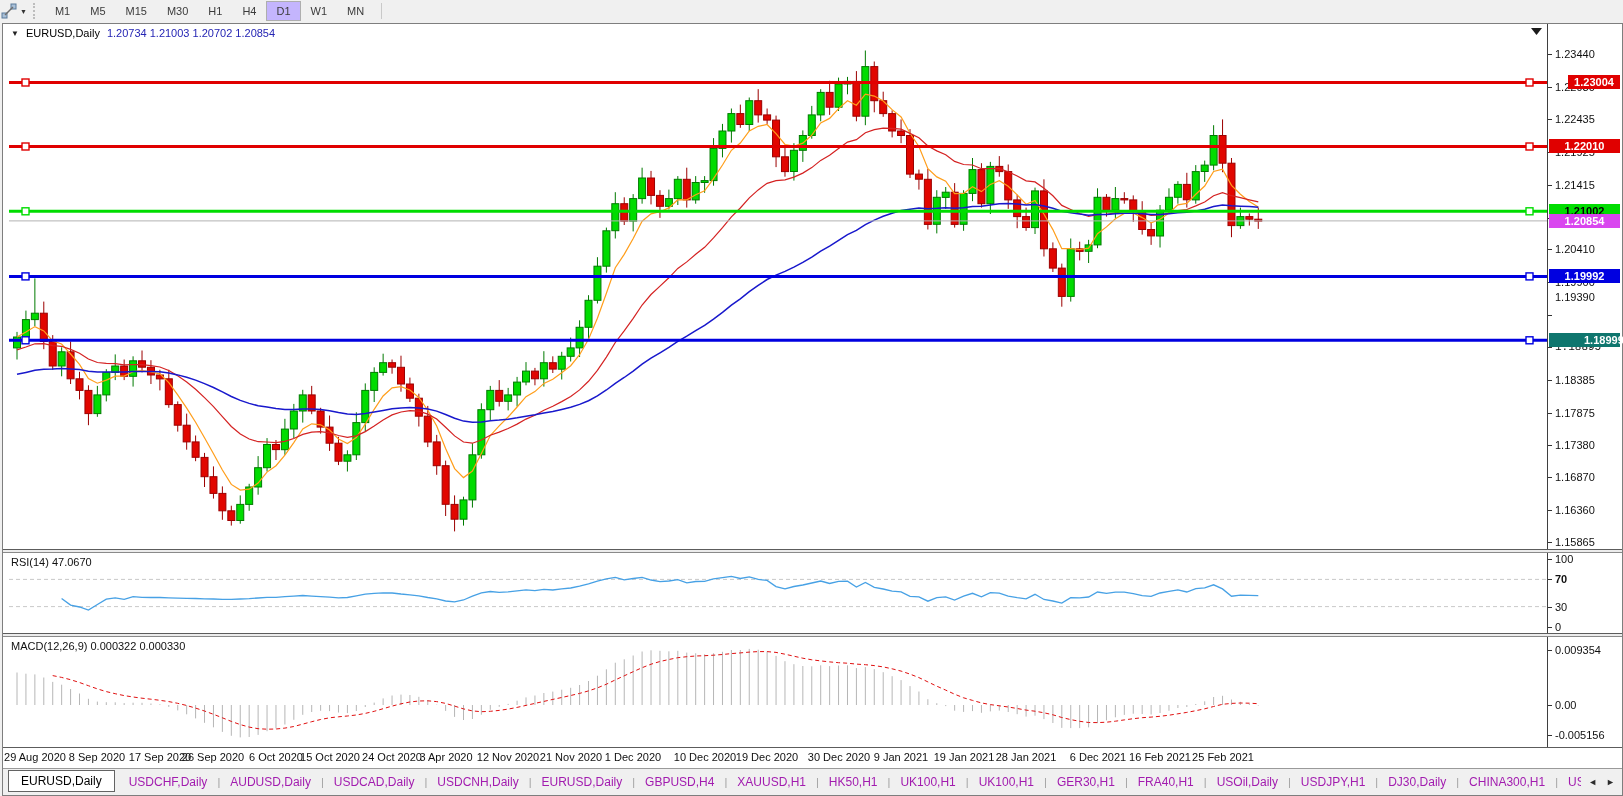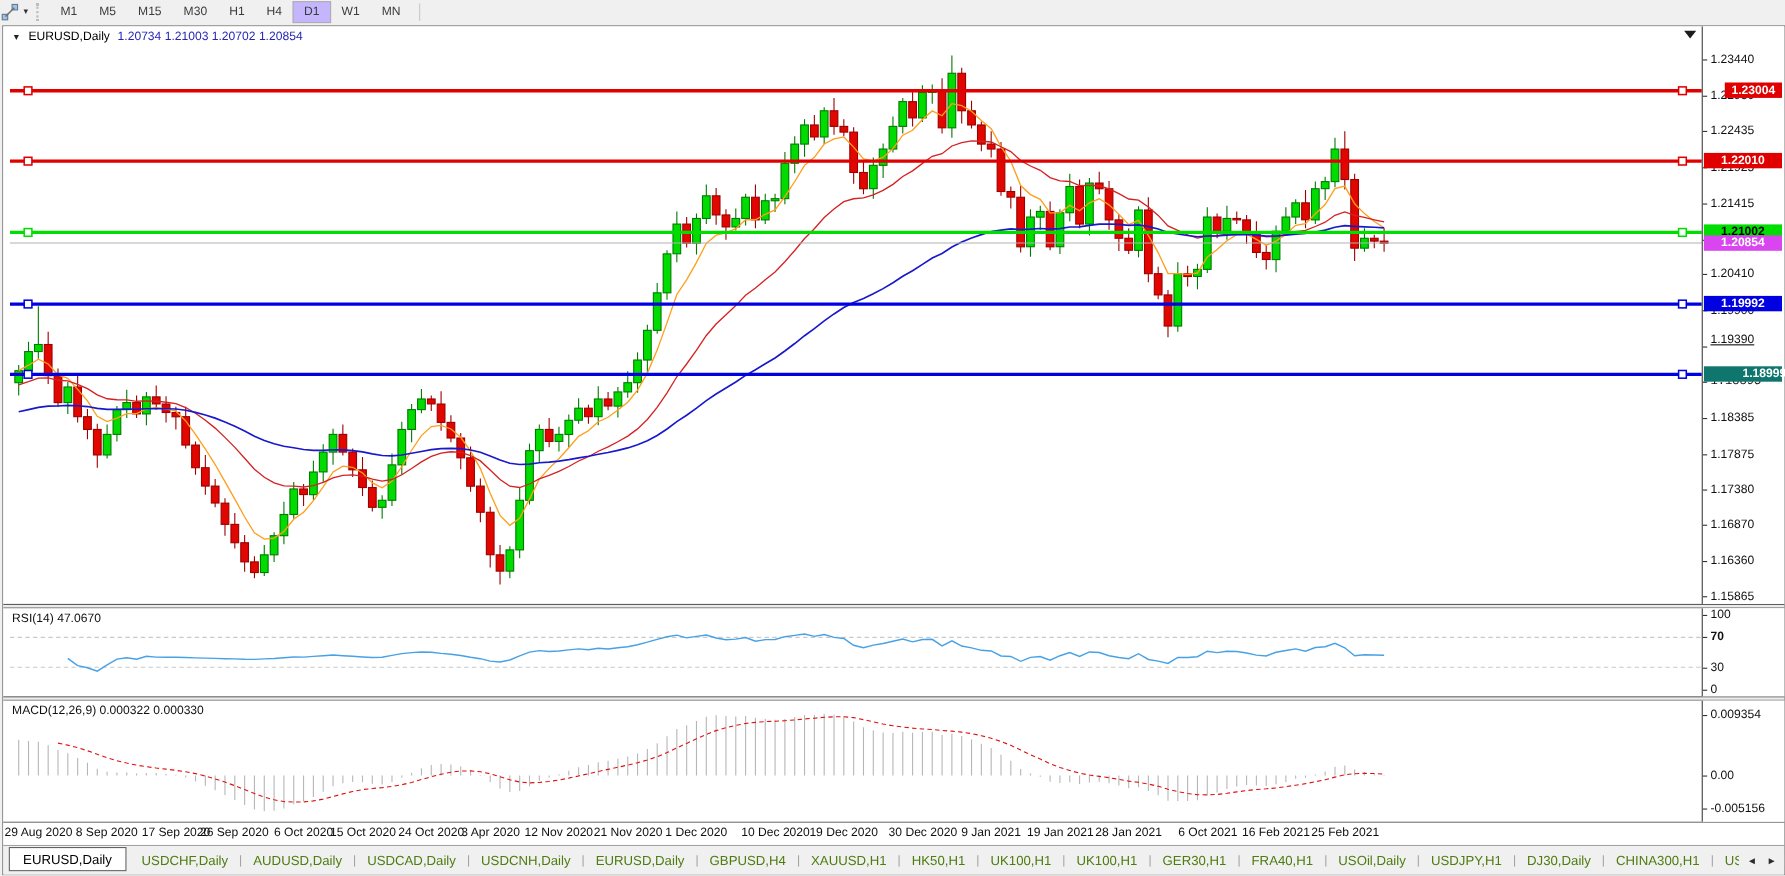--- a/index.html
+++ b/index.html
@@ -29,21 +29,21 @@
                text-align:center;font-weight:bold;z-index:4;}
   .chart-title{position:absolute;left:8px;top:3px;font-size:11px;color:#000;display:flex;gap:7px;align-items:center;z-index:2;}
   .tmark{font-size:8px;color:#222;}
   .tohlc{color:#2525b4;}
   .pane-label{position:absolute;left:8px;top:3px;font-size:11px;color:#101010;z-index:2;}
   .date-axis{position:relative;height:20px;background:#fff;overflow:hidden;}
   .date-label{position:absolute;top:3px;width:90px;text-align:center;font-size:11px;color:#101010;white-space:nowrap;}
   
   .tab-bar{flex:1;display:flex;align-items:center;background:#f0f0f0;border-top:1px solid #9a9a9a;padding-left:3px;overflow:hidden;}
   .tabs{flex:1 1 auto;display:flex;align-items:center;overflow:hidden;white-space:nowrap;}
-  .tab{padding:0 10px;font-size:12px;color:#4d7c0f;white-space:nowrap;}
+  .tab{padding:0 10px;font-size:12px;color:#a21caf;white-space:nowrap;}
   .tab-active{background:#fff;border:1px solid #636363;padding:3px 12px;font-size:12px;color:#000;
               margin:0 4px 2px 2px;white-space:nowrap;}
   .tab-sep{color:#9f9f9f;font-size:11px;}
   .tab-arrows{flex:0 0 auto;margin-left:auto;padding:0 7px;font-size:9px;color:#2c2c2c;display:flex;gap:9px;background:#f0f0f0;}
 </style>
 </head>
 <body>
 
 <div class="app">
 
@@ -394,21 +394,21 @@
           <div class="tick-label" style="top: 122px;">1.21925</div>
           <div class="tickmark" style="top: 161px;"></div>
           <div class="tick-label" style="top: 155px;">1.21415</div>
           <div class="tickmark" style="top: 194px;"></div>
           <div class="tick-label" style="top: 188px;">1.20905</div>
           <div class="tickmark" style="top: 225px;"></div>
           <div class="tick-label" style="top: 219px;">1.20410</div>
           <div class="tickmark" style="top: 258px;"></div>
           <div class="tick-label" style="top: 252px;">1.19900</div>
           <div class="tickmark" style="top: 291px;"></div>
-          <div class="tick-label" style="top: 279px; text-decoration: underline;">1.19390</div>
+          <div class="tick-label" style="top: 267px;">1.19390</div>
           <div class="tickmark" style="top: 323px;"></div>
           <div class="tick-label" style="top: 317px; font-family: Liberation Mono, monospace;">1.18895</div>
           <div class="tickmark" style="top: 356px;"></div>
           <div class="tick-label" style="top: 350px;">1.18385</div>
           <div class="tickmark" style="top: 389px;"></div>
           <div class="tick-label" style="top: 383px;">1.17875</div>
           <div class="tickmark" style="top: 421px;"></div>
           <div class="tick-label" style="top: 415px;">1.17380</div>
           <div class="tickmark" style="top: 453px;"></div>
           <div class="tick-label" style="top: 447px; text-align: center;">1.16870</div>
@@ -616,21 +616,21 @@
         <div class="date-label" style="left: 398px;">3 Apr 2020</div>
         <div class="date-label" style="left: 460px;">12 Nov 2020</div>
         <div class="date-label" style="left: 523px;">21 Nov 2020</div>
         <div class="date-label" style="left: 585px;">1 Dec 2020</div>
         <div class="date-label" style="left: 657px;">10 Dec 2020</div>
         <div class="date-label" style="left: 719px;">19 Dec 2020</div>
         <div class="date-label" style="left: 791px;">30 Dec 2020</div>
         <div class="date-label" style="left: 853px;">9 Jan 2021</div>
         <div class="date-label" style="left: 916px;">19 Jan 2021</div>
         <div class="date-label" style="left: 978px;">28 Jan 2021</div>
-        <div class="date-label" style="left: 1050px;">6 Oct 2021</div>
+        <div class="date-label" style="left: 1050px;">6 Dec 2021</div>
         <div class="date-label" style="left: 1112px;">16 Feb 2021</div>
         <div class="date-label" style="left: 1175px;">25 Feb 2021</div>
       </div>
 
     <div class="tab-bar">
       <div class="tabs" id="tabsWrap">
           <span class="tab-active">EURUSD,Daily</span>
           <span class="tab">USDCHF,Daily</span>
           <span class="tab-sep">|</span>
           <span class="tab">AUDUSD,Daily</span>

